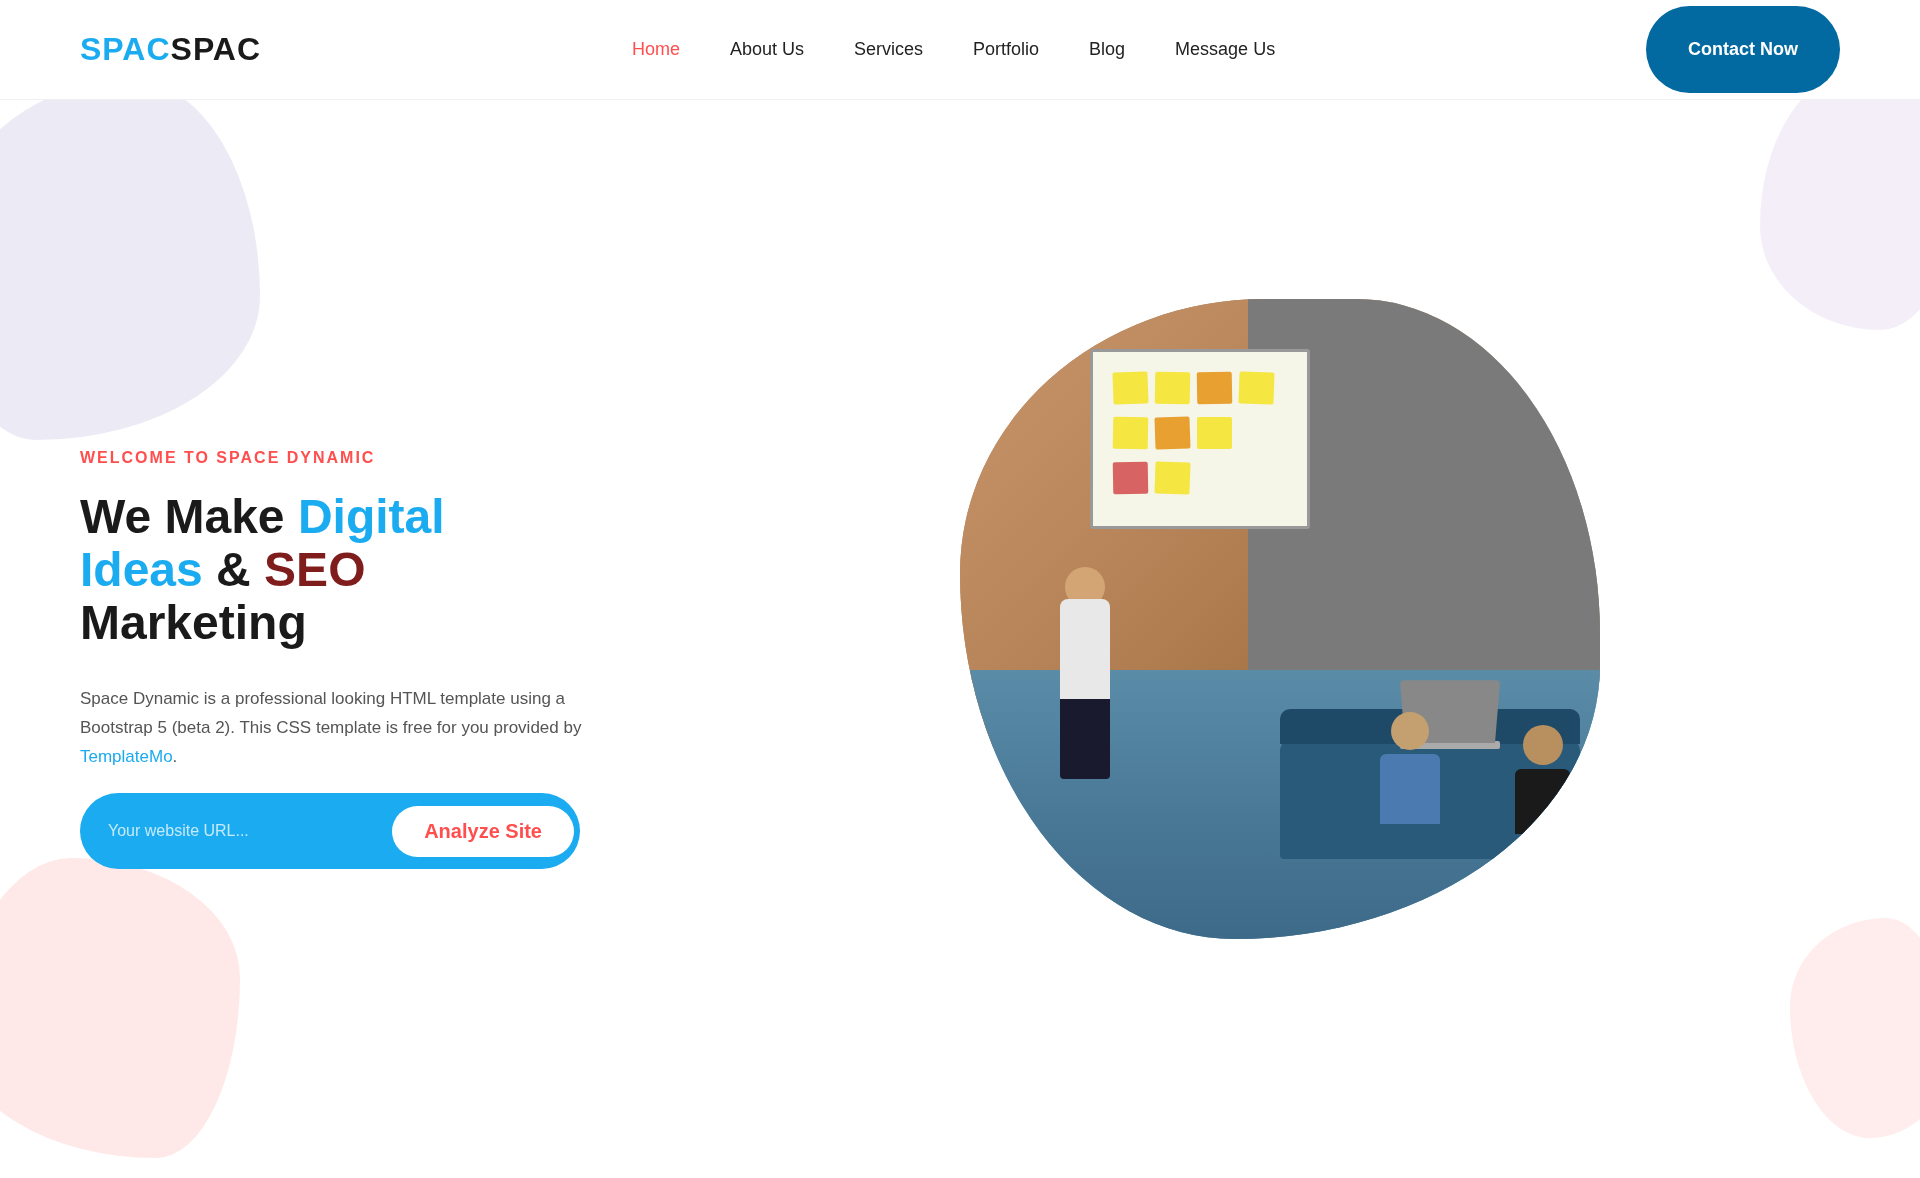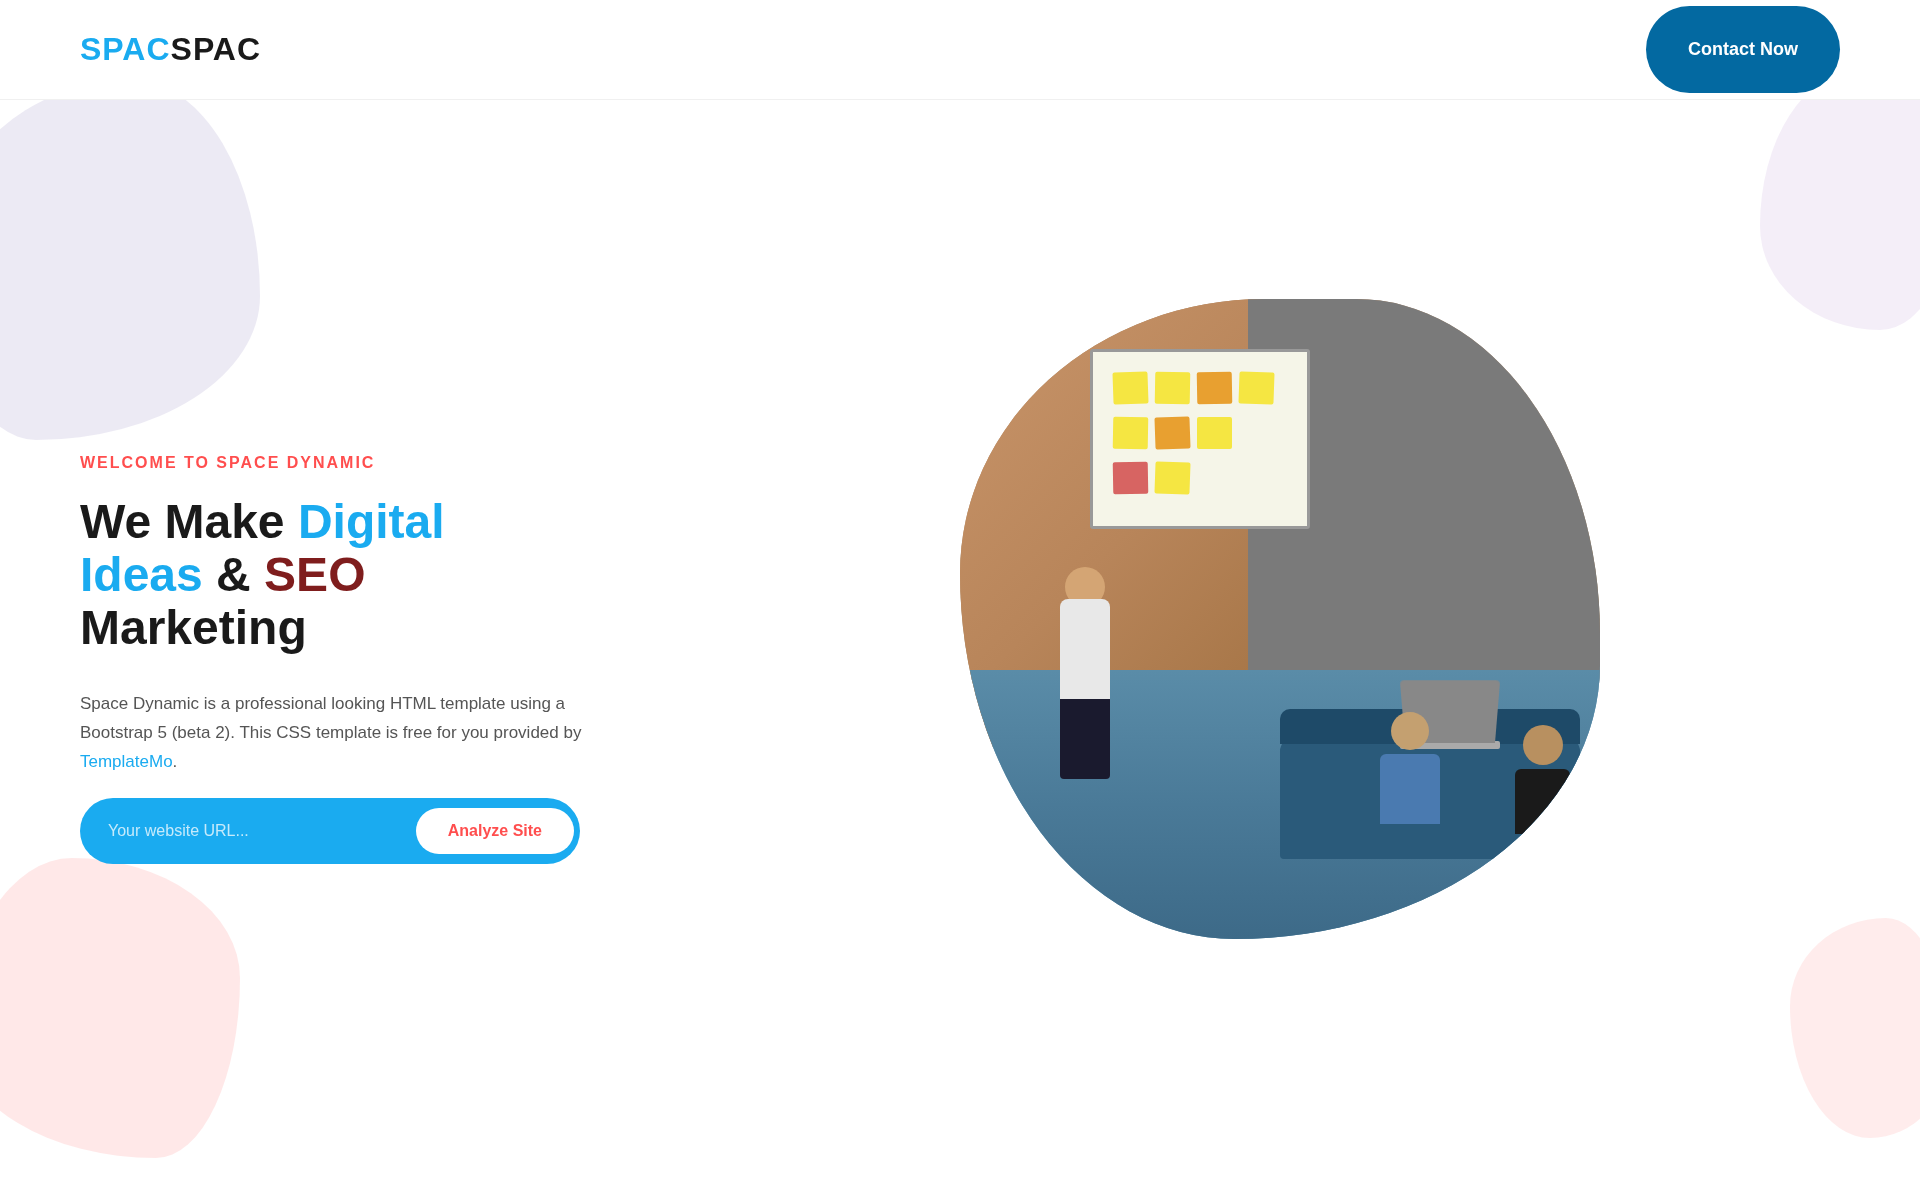--- a/index.html
+++ b/index.html
@@ -182,21 +182,21 @@
     }
 
     
     .url-row {
       display: flex;
       align-items: center;
       background: #1aabf0;
       border-radius: 50px;
       overflow: hidden;
       width: 500px;
-      height: 66px;
+      height: 76px;
     }
 
     .url-input {
       flex: 1;
       background: transparent;
       border: none;
       outline: none;
       padding: 0 28px;
       font-size: 16px;
       color: rgba(255,255,255,0.85);
@@ -206,21 +206,21 @@
     .url-input::placeholder {
       color: rgba(255,255,255,0.75);
     }
 
     .analyze-btn {
       background: #fff;
       color: #ff4e4e;
       border: none;
       border-radius: 50px;
       padding: 14px 32px;
-      font-size: 16px;
+      font-size: 20px;
       font-weight: 700;
       cursor: pointer;
       margin: 6px;
       transition: background 0.2s;
       white-space: nowrap;
     }
 
     
     .hero-right {
       flex: 1;
@@ -414,20 +414,28 @@
     }
   </style>
 </head>
 <body>
 
 <header>
   <div class="logo">
     <span class="logo-spac">SPAC</span><span class="logo-dyna">SPAC</span>
   </div>
 
+  <nav>
+    <a href="#" class="active">Home</a>
+    <a href="#">About Us</a>
+    <a href="#">Services</a>
+    <a href="#">Portfolio</a>
+    <a href="#">Blog</a>
+    <a href="#">Message Us</a>
+  </nav>
 
   <button class="contact-btn">Contact Now</button>
 </header>
 
 <section class="hero">
 
   <div class="blob-left-top"></div>
   <div class="blob-left-bottom"></div>
   <div class="blob-right-top"></div>
   <div class="blob-right-bottom"></div>

